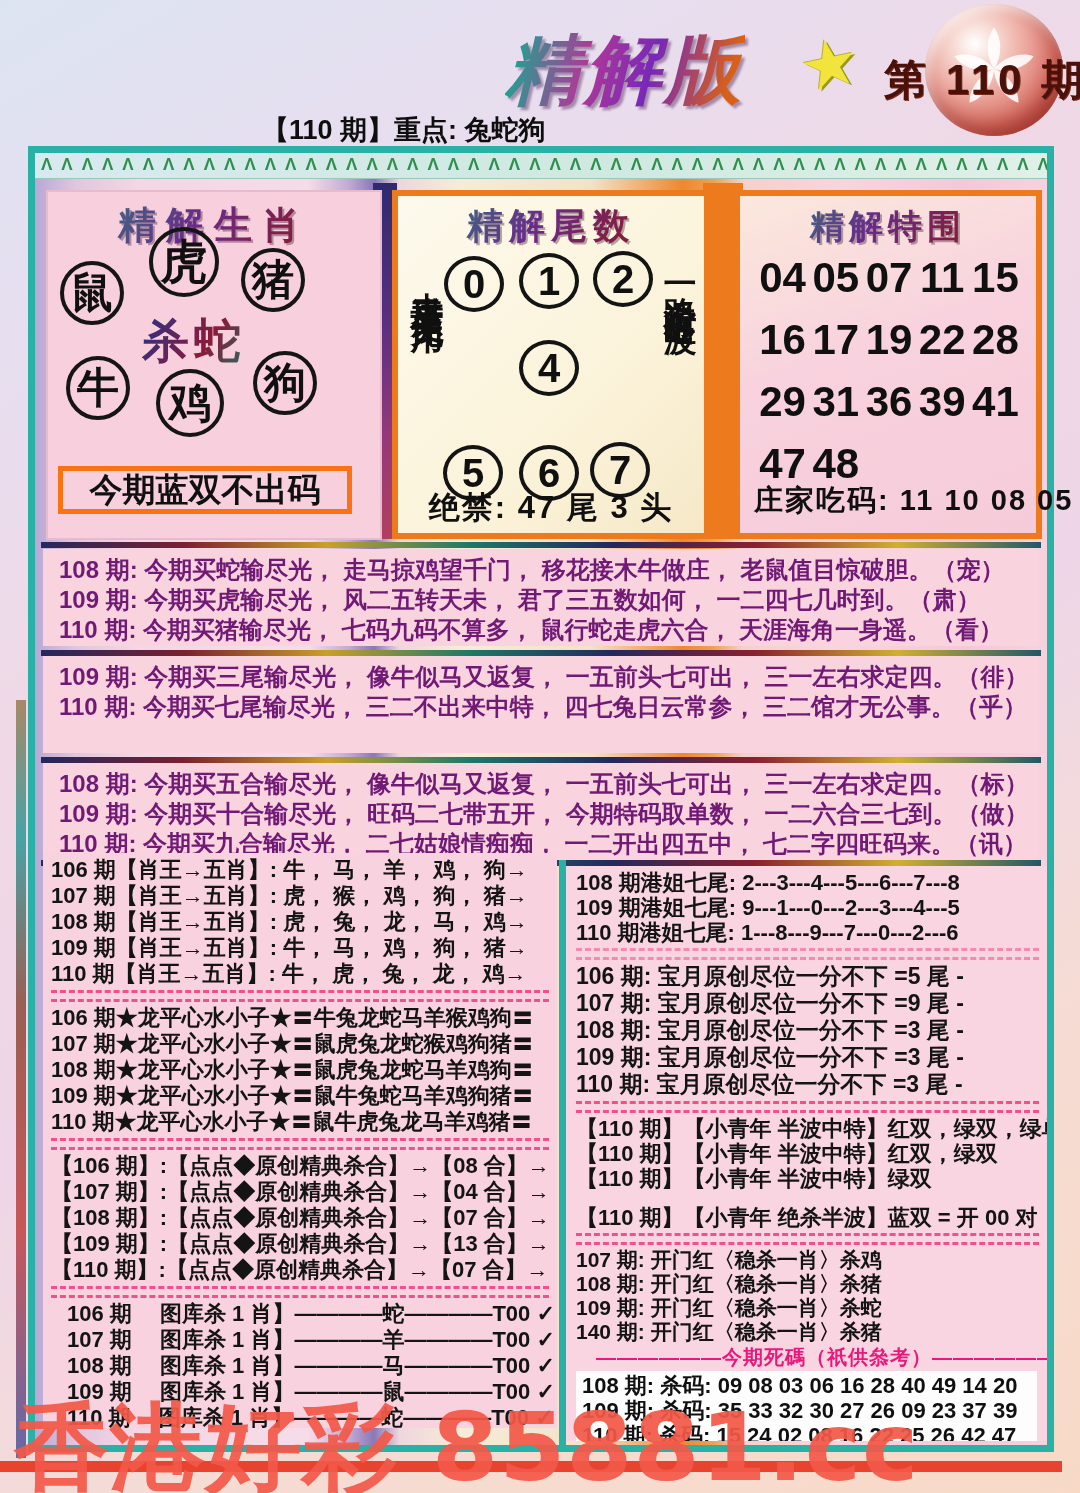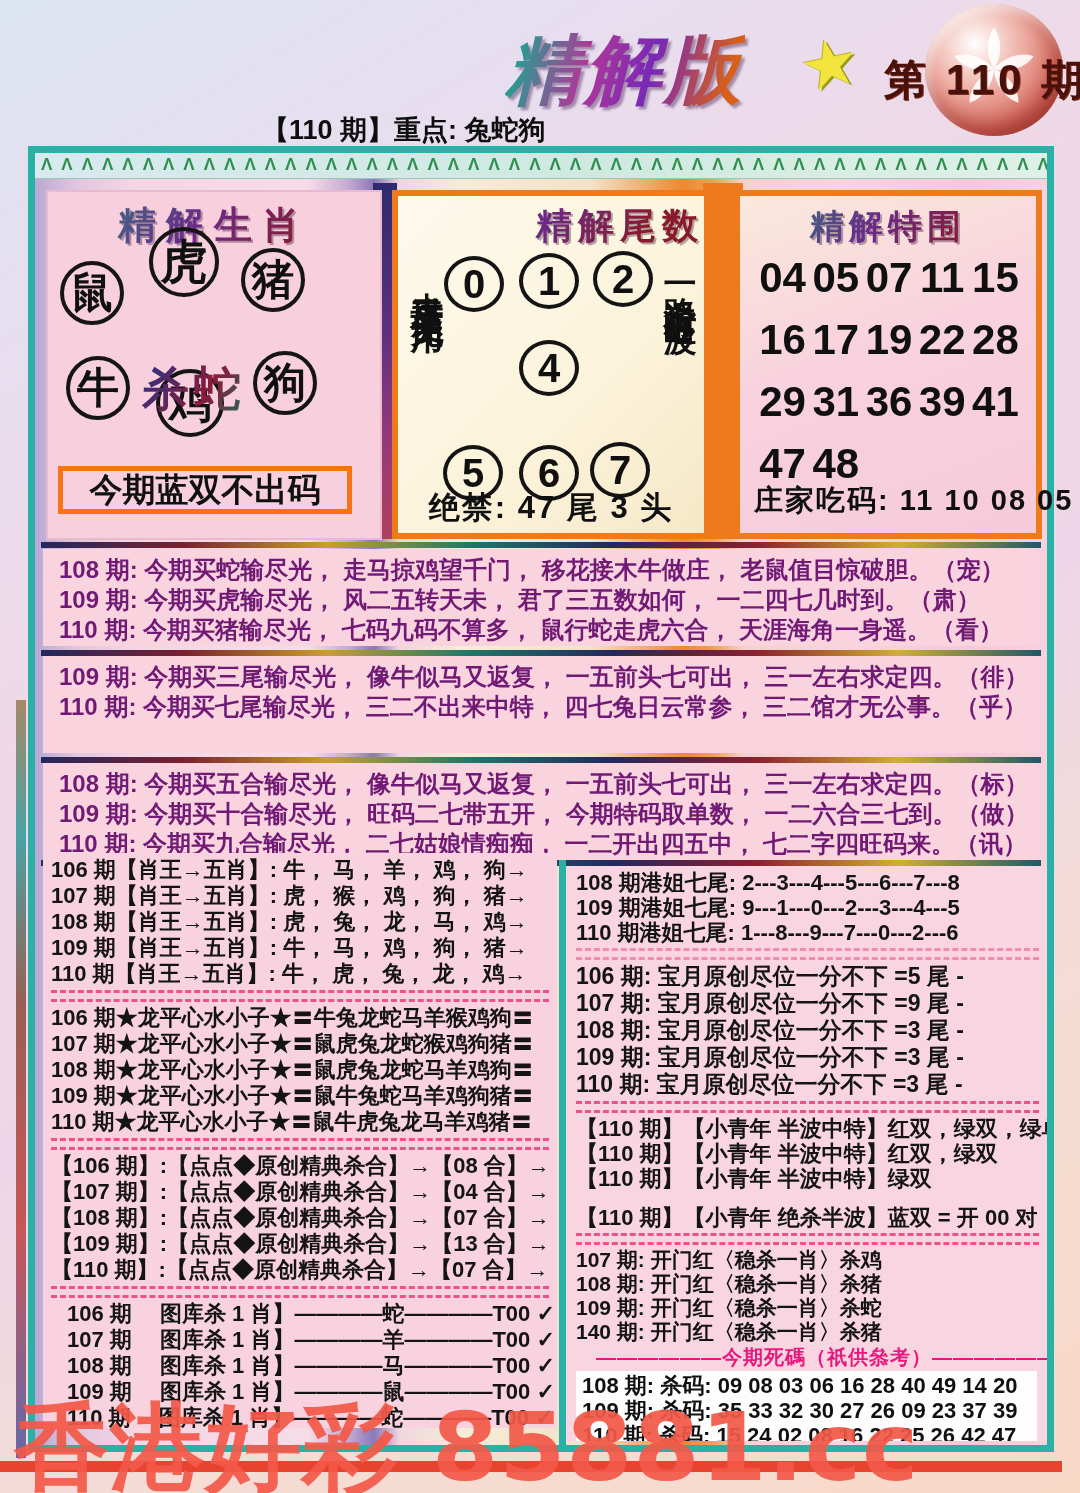--- a/index.html
+++ b/index.html
@@ -43,28 +43,28 @@
   .zbox-title{position:absolute;top:10px;width:100%;text-align:center;}
   .zc{position:absolute;width:64px;height:64px;border:4px solid #151515;border-radius:50%;display:flex;align-items:center;
     justify-content:center;font-size:42px;font-weight:900;color:#101010;box-sizing:border-box;}
   .zc-rat{left:14px;top:71px;}
   .zc-tiger{left:103px;top:37px;width:70px;height:70px;font-size:47px;}
   .zc-pig{left:195px;top:58px;}
   .zc-ox{left:20px;top:166px;}
   .zc-rooster{left:110px;top:179px;width:68px;height:68px;}
   .zc-dog{left:207px;top:161px;}
   .kill{position:absolute;left:96px;top:120px;font-size:47px;font-weight:900;letter-spacing:5px;
-    background:linear-gradient(120deg,#24348a,#8a1a3a 60%,#1f6f5f);-webkit-background-clip:text;background-clip:text;color:transparent;margin-top:48px;}
+    background:linear-gradient(120deg,#24348a,#8a1a3a 60%,#1f6f5f);-webkit-background-clip:text;background-clip:text;color:transparent;}
   .zfoot{position:absolute;left:12px;top:276px;width:294px;height:48px;border:5px solid #f97316;background:#f8cfdd;
     display:flex;align-items:center;justify-content:center;font-size:33px;font-weight:900;color:#101010;box-sizing:border-box;}
 
   
   .tbox{position:absolute;left:357px;top:37px;width:318px;height:349px;border:6px solid #ee7a1e;box-sizing:border-box;
     background:linear-gradient(135deg,#fdf9ec 0%,#fbf3da 60%,#f6e8c8 100%);}
-  .tbox-title{position:absolute;top:6px;width:100%;text-align:right;font-size:36px;letter-spacing:6px;}
+  .tbox-title{position:absolute;top:6px;width:100%;text-align:center;font-size:36px;letter-spacing:6px;}
   .vtext{position:absolute;writing-mode:vertical-rl;text-orientation:upright;font-size:33px;font-weight:900;color:#101010;letter-spacing:5px;}
   .vtext.vleft{left:6px;top:70px;}
   .vtext.vright{right:2px;top:70px;}
   .tc{position:absolute;width:60px;height:56px;border:4px solid #141414;border-radius:50%;display:flex;align-items:center;
     justify-content:center;font-size:40px;font-weight:900;color:#101010;box-sizing:border-box;}
   .tc-0{left:46px;top:60px;} .tc-1{left:121px;top:57px;} .tc-2{left:195px;top:55px;}
   .tc-4{left:121px;top:144px;}
   .tc-5{left:45px;top:249px;} .tc-6{left:121px;top:249px;} .tc-7{left:192px;top:246px;}
   .tfoot{position:absolute;left:0;right:0;bottom:4px;text-align:center;font-size:31px;font-weight:900;color:#101010;letter-spacing:2px;}
 

